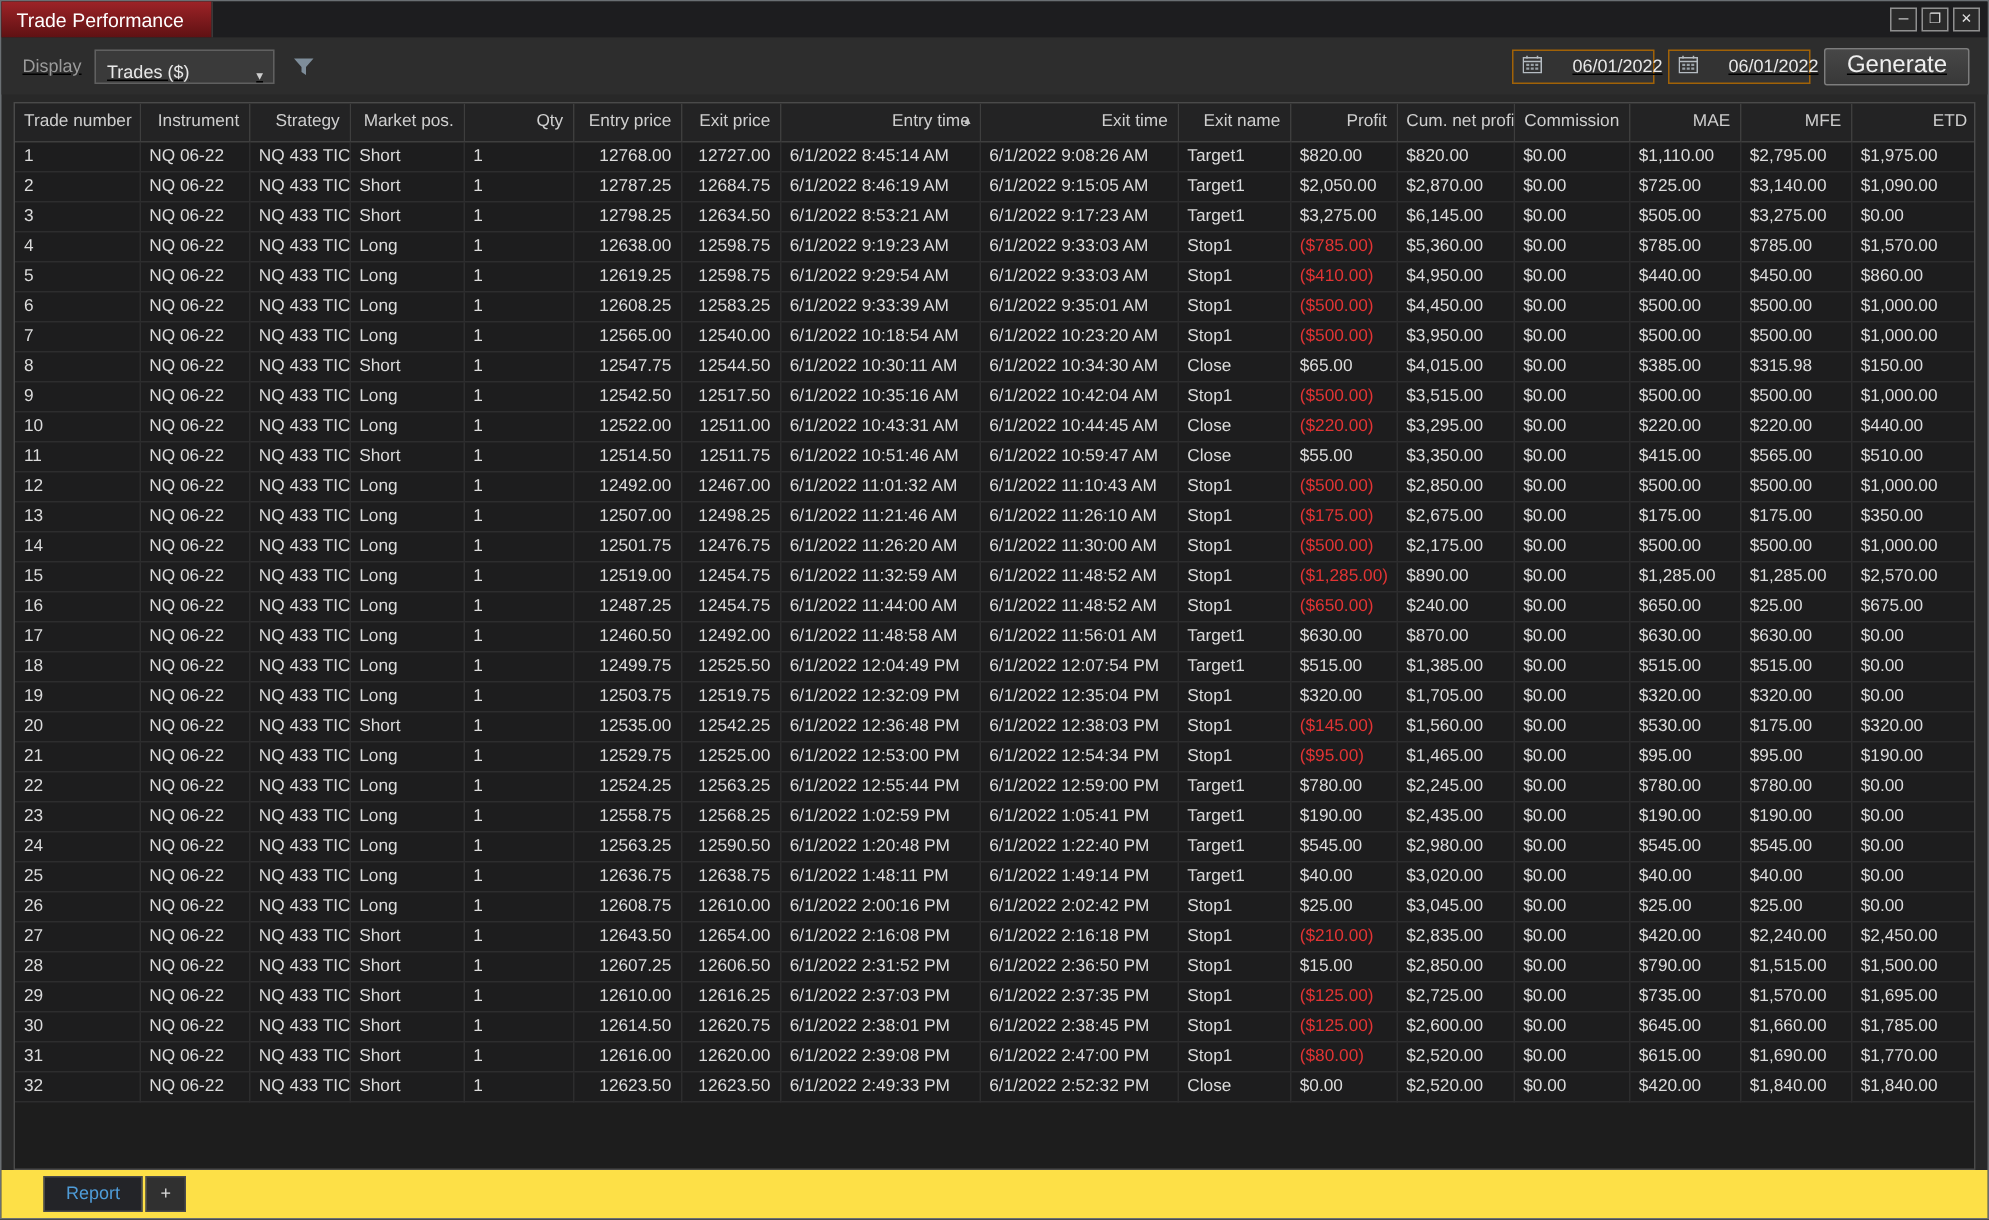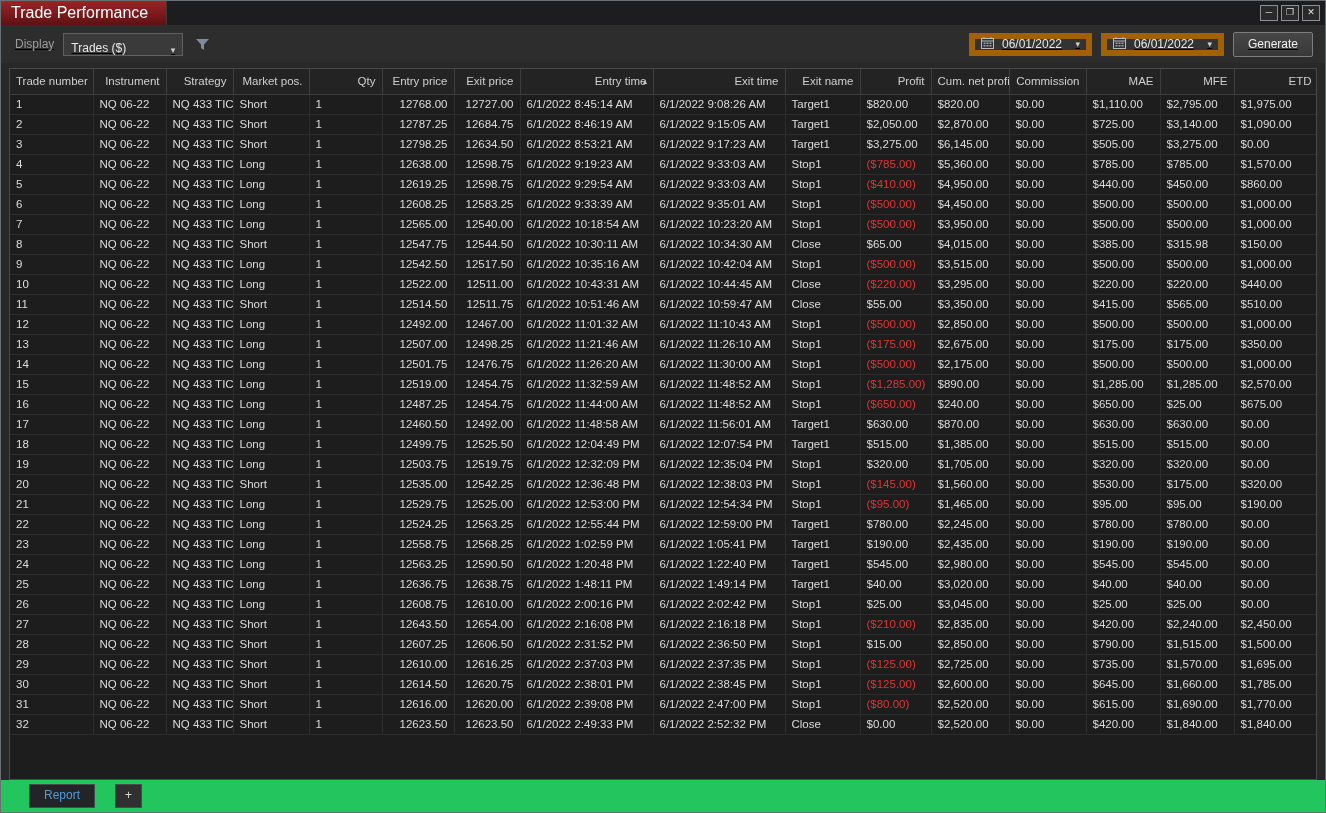--- a/index.html
+++ b/index.html
@@ -16,21 +16,21 @@
     display: flex; flex-direction: column;
   }
   
   .titlebar {
     height: 24px; background: #1d1d1f;
     display: flex; align-items: stretch;
     flex: 0 0 auto;
   }
   .title-tab {
     background: linear-gradient(#9d2327, #5f1113);
-    color: #ffffff; font-size: 16px;
+    color: #ffffff; font-size: 13px;
     display: flex; align-items: center;
     padding: 0 18px 0 10px;
     border-right: 1px solid #3a3a3a;
     cursor: default;
   }
   .window-controls { margin-left: auto; display: flex; align-items: center; gap: 3px; padding-right: 5px; }
   .win-btn {
     width: 18px; height: 16px;
     background: #2a2a2a; border: 1px solid #8f8f8f;
     color: #e2e2e2; font-size: 9px; line-height: 13px;
@@ -50,32 +50,32 @@
     background: #3a3a3a; border: 1px solid #606060;
     color: #e8e8e8; font-size: 12px;
     display: flex; align-items: flex-end;
     padding: 0 7px; cursor: pointer;
   }
   .select-box .chev { margin-left: auto; }
   .chev { color: #cfcfcf; font-size: 9px; }
   .filter-btn { display: flex; align-items: center; margin-left: 3px; cursor: pointer; }
   .right-group { margin-left: auto; display: flex; align-items: center; gap: 9px; }
   .date-box {
-    width: 123px; height: 23px;
-    background: #333333; border: 6px solid #a16207;
+    width: 95px; height: 23px;
+    background: #333333; border: 1px solid #a16207;
     color: #e8e8e8; font-size: 12px;
-    display: flex; align-items: center; gap: 8px;
+    display: flex; align-items: center; gap: 20px;
     padding: 0 6px; cursor: pointer;
   }
   .date-box .chev { margin-left: auto; }
   .generate-btn {
     height: 25px; padding: 0 14px;
     background: linear-gradient(#474747, #383838);
     border: 1px solid #7d7d7d; border-radius: 2px;
-    color: #efefef; font-size: 12px;
+    color: #efefef; font-size: 16px;
     font-family: "Liberation Sans", sans-serif;
     cursor: pointer;
   }
   
   .content {
     flex: 1 1 auto;
     margin: 5px 8px 0 8px;
     border: 1px solid #4a4a4a;
     background: #1d1d1d;
     overflow: hidden;
@@ -106,22 +106,22 @@
   td.negative { color: #e23434; }
   .sort-arrow {
     position: absolute; right: 4px; top: 50%;
     transform: translateY(-50%);
     font-size: 7px; color: #c4c4c4;
   }
   
   .tabbar {
     height: 32px; flex: 0 0 auto;
     display: flex; align-items: flex-start;
-    padding: 4px 0 0 28px; gap: 20px;
-    background: #22c55e;
+    padding: 4px 0 0 28px; gap: 2px;
+    background: #fde047;
   }
   .tab {
     border: 1px solid #4a4a4a; background: #232428;
     color: #4f9cd8; font-size: 12px;
     padding: 3px 14px 5px; cursor: pointer;
   }
   .tab-add {
     border: 1px solid #4a4a4a; background: #303030;
     color: #dddddd; font-size: 12px;
     padding: 3px 9px 5px; cursor: pointer;

